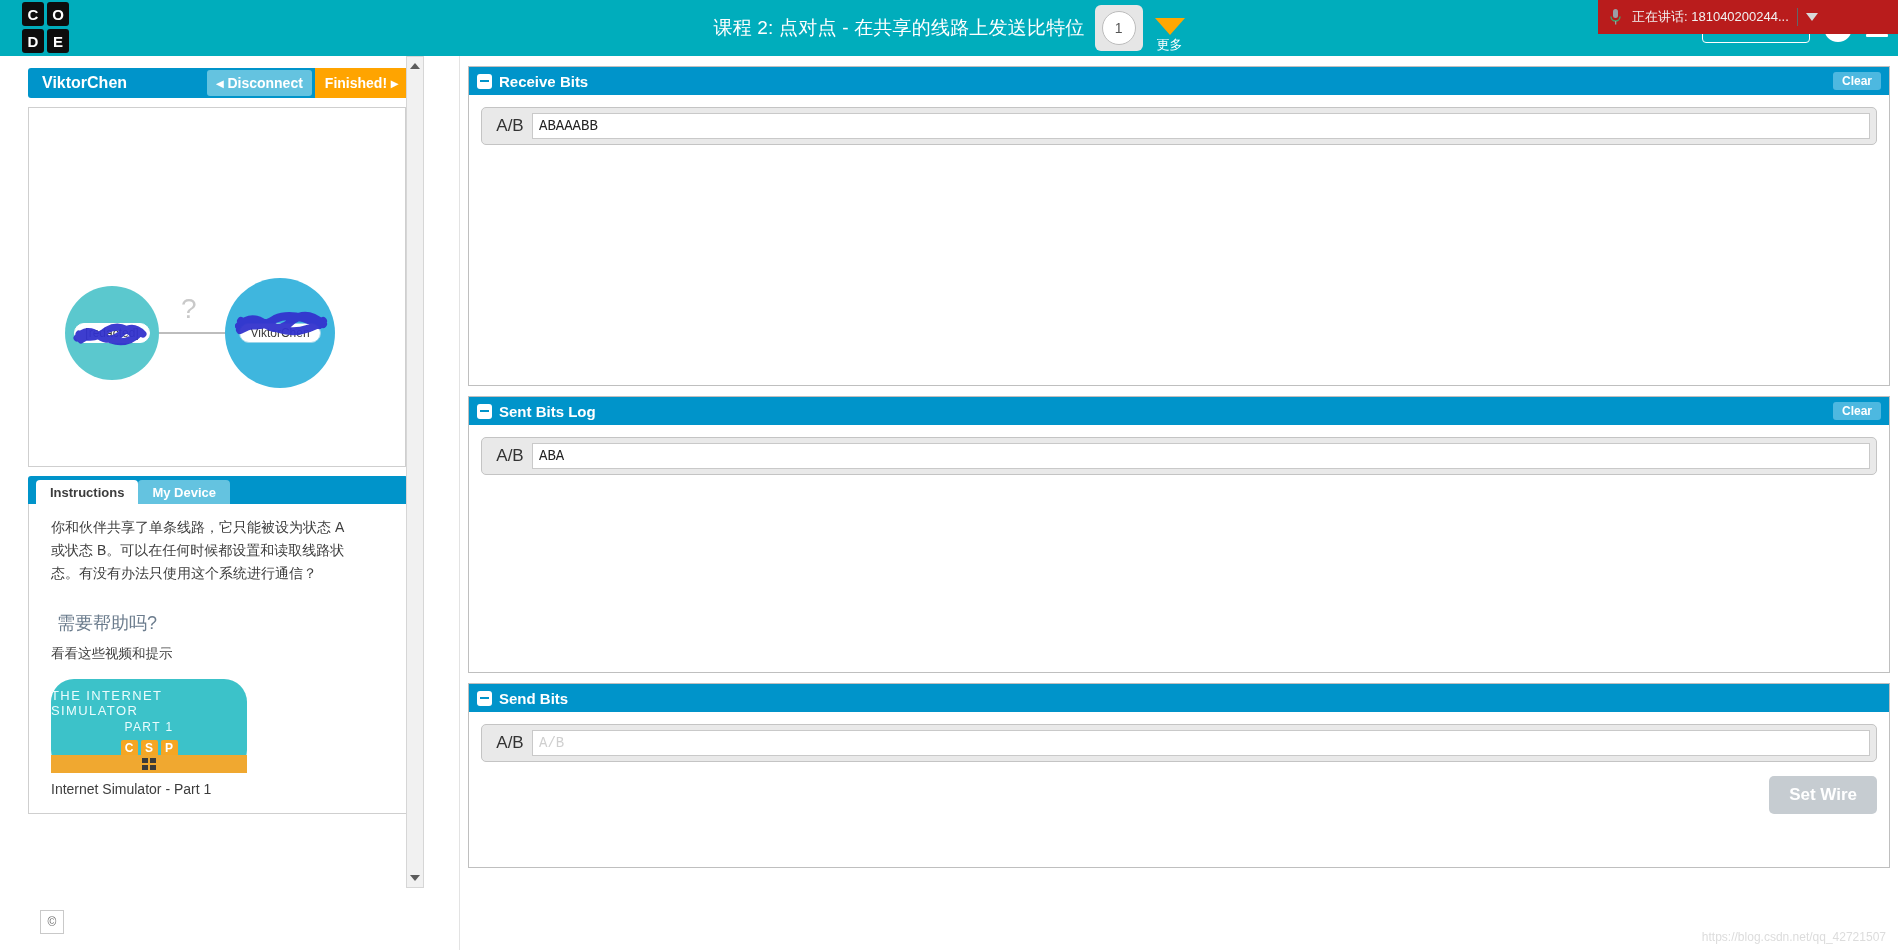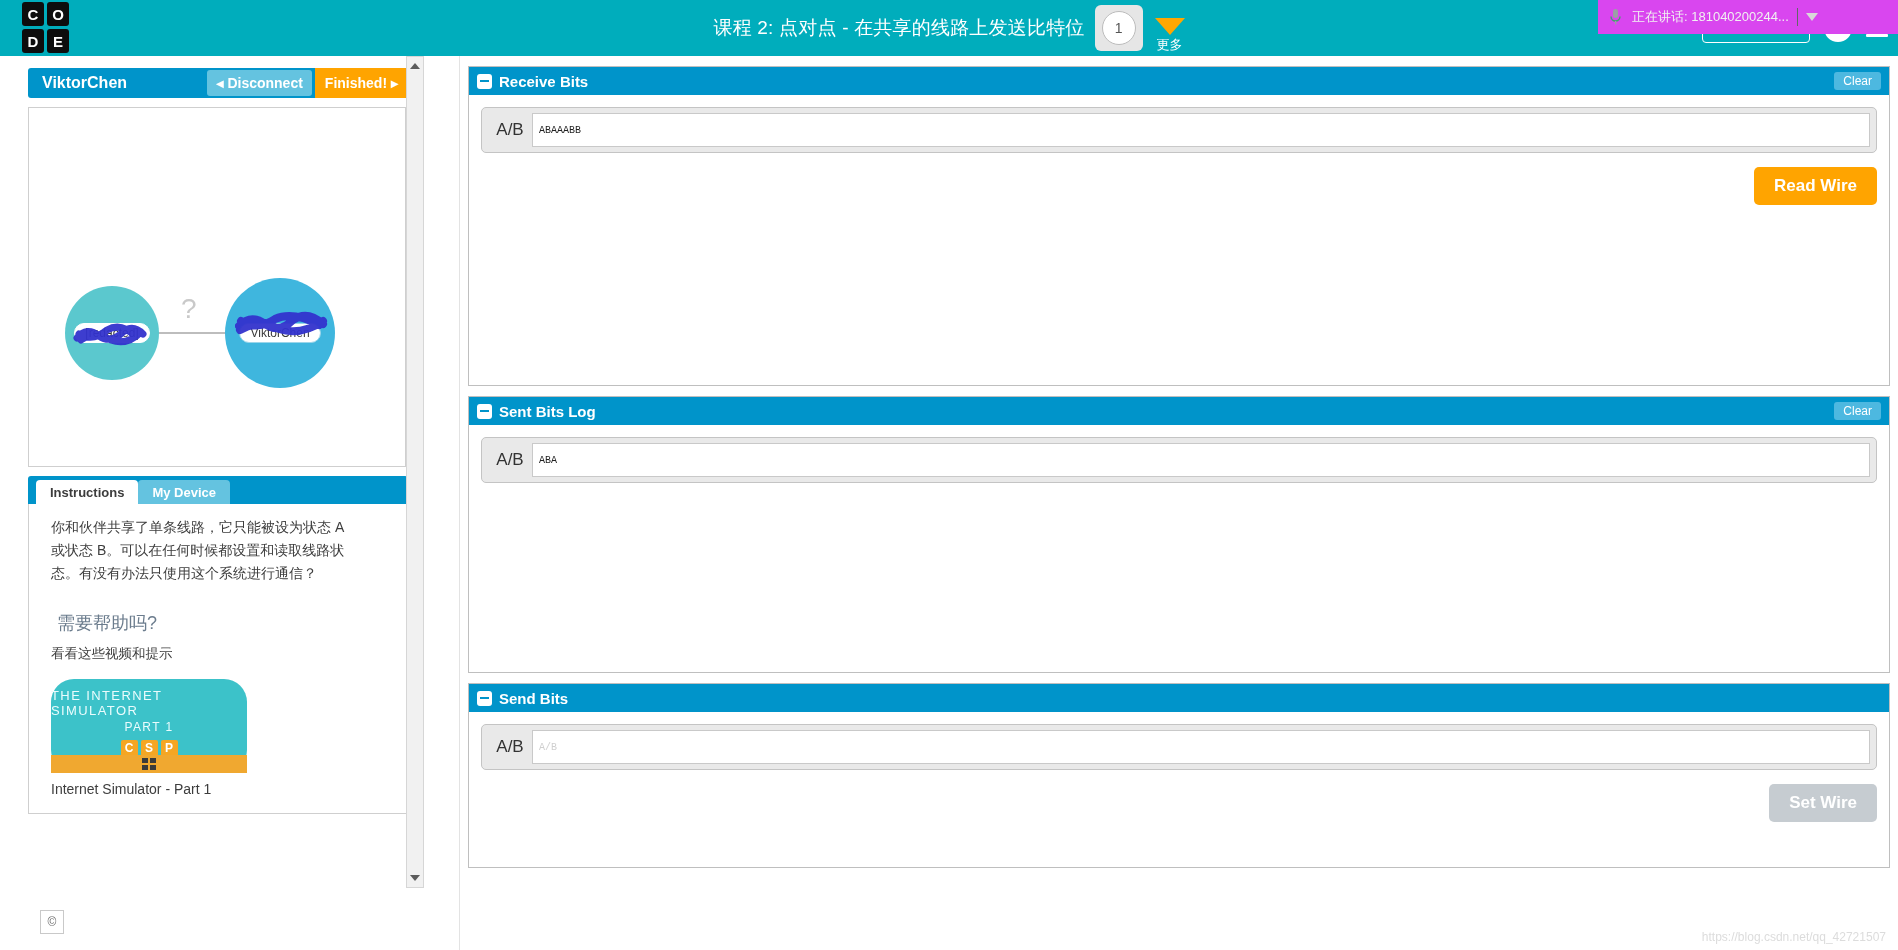--- a/index.html
+++ b/index.html
@@ -79,21 +79,21 @@
     display: flex; align-items: center; justify-content: center;
     font-size: 16px; font-weight: bold;
   }
   .hr-bars { display: flex; flex-direction: column; gap: 4px; }
   .hr-bars span { display: block; width: 22px; height: 3px; background: #ffffff; border-radius: 1px; }
 
   
   .speak-overlay {
     position: absolute; top: 0; right: 0;
     width: 300px; height: 34px;
-    background: #d946ef;
+    background: #b91c1c;
     display: flex; align-items: center;
     z-index: 60;
   }
   .mic-icon {
     width: 34px; display: flex; align-items: center; justify-content: center;
   }
   .speak-text {
     color: #f1f1f1; font-size: 13px; white-space: nowrap;
     overflow: hidden; text-overflow: ellipsis;
   }
@@ -280,40 +280,40 @@
   }
   .collapse-icon {
     width: 15px; height: 15px; background: #ffffff; border-radius: 3px;
     display: flex; align-items: center; justify-content: center;
     margin-right: 7px;
   }
   .collapse-icon i { display: block; width: 9px; height: 2.5px; background: #0094ca; }
   .panel-title { color: #ffffff; font-size: 15px; font-weight: bold; flex: 1; }
   .btn-clear {
     background: #4db8e0; color: #ffffff;
-    font-size: 12px; font-weight: normal;
+    font-size: 12px; font-weight: bold;
     border-radius: 3px; padding: 2px 9px;
   }
   .panel-body { padding: 12px; position: relative; }
 
   .field-row {
     display: flex; align-items: center;
     background: #e9e9e9; border: 1px solid #c4c4c4; border-radius: 5px;
     padding: 5px 6px;
   }
   .field-label {
     width: 44px; text-align: center;
     font-size: 17px; color: #333; font-family: "Liberation Sans", sans-serif;
   }
   .field-input {
     flex: 1; height: 26px;
     background: #ffffff; border: 1px solid #c9c9c9;
     font-family: "Liberation Mono", monospace;
-    font-size: 10px; color: #222;
-    padding: 16px 6px;
+    font-size: 14px; color: #222;
+    padding: 8px 6px;
     display: flex; align-items: center;
   }
   .field-input.placeholder { color: #cfcfcf; }
 
   .btn-orange {
     background: #ffa400; color: #ffffff;
     font-size: 17px; font-weight: bold;
     border-radius: 5px; padding: 9px 20px;
     display: inline-block;
   }
@@ -460,23 +460,20 @@
             <i></i>
           </div>
         <div class="panel-title">Receive Bits</div>
         <div class="btn-clear">Clear</div>
       </div>
       <div class="panel-body">
         <div class="field-row">
           <div class="field-label">A/B</div>
           <div class="field-input">ABAAABB</div>
         </div>
-        <div class="right-align">
-          <div class="btn-orange">Read Wire</div>
-        </div>
       </div>
     </div>
 
     <div class="panel" style="height:277px;">
       <div class="panel-head">
         <div class="collapse-icon">
             <i></i>
           </div>
         <div class="panel-title">Sent Bits Log</div>
         <div class="btn-clear">Clear</div>

